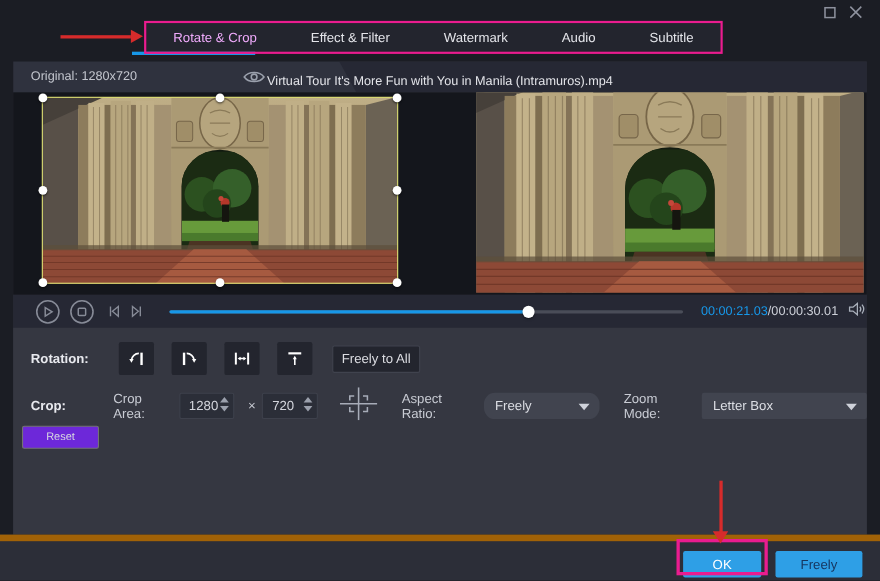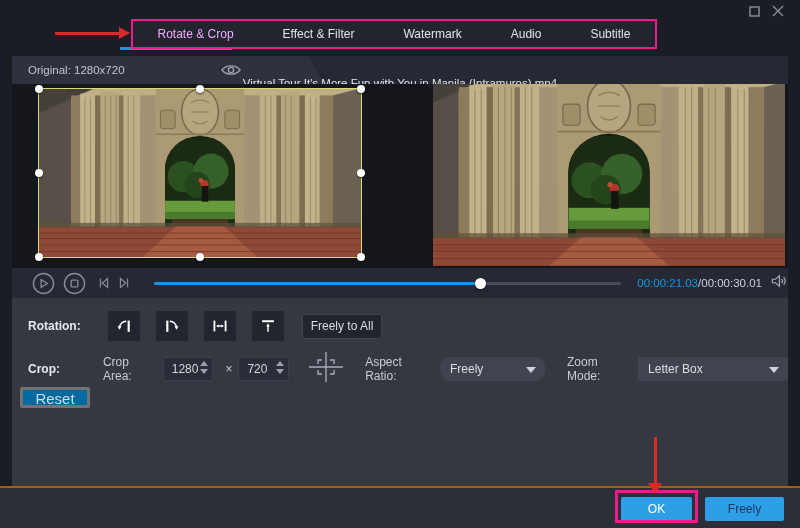--- a/index.html
+++ b/index.html
@@ -36,21 +36,21 @@
   
   #panel { left:12px; top:56px; width:776px; height:430px; background:#30323c; }
 
   
   #infobar { left:0; top:0; width:776px; height:28px; background:#262834; }
   #orig-chip { left:0; top:0; width:312px; height:28px; background:#2f323e;
                clip-path:polygon(0 0, 95% 0, 100% 100%, 0 100%);
                display:flex; align-items:center; }
   #orig-label { font-size:11.5px; color:#c3c6ce; margin-left:16px; }
   #eye-wrap { position:absolute; left:208px; top:6px; }
-  #filename { left:0; top:13px; width:776px; height:28px; display:flex; align-items:center;
+  #filename { left:0; top:4px; width:776px; height:28px; display:flex; align-items:center;
               justify-content:center; font-size:11.5px; color:#e3e4e9; pointer-events:none; }
   #output-label { right:14px; top:0; height:28px; display:flex; align-items:center;
                   font-size:11.5px; color:#c3c6ce; }
 
   
   #video-area { left:0; top:28px; width:776px; height:184px; background:#14161c; }
   #preview-left { left:26px; top:4px; width:324px; height:170px; }
   #preview-right { left:421px; top:0px; width:352px; height:182px; }
   .preview svg { display:block; width:100%; height:100%; }
   #crop-overlay { position:absolute; inset:0; border:1.5px solid #dadc72; }
@@ -97,26 +97,26 @@
               border-top:5px solid #9ba0ac; }
   .times { font-size:12px; color:#c9ccd4; margin:0 6px 0 12px; }
   #crosshair-wrap { margin-left:20px; margin-right:22px; }
   .dropdown { position:relative; height:24px; background:#41444f; border-radius:2px; margin-left:8px;
               display:flex; align-items:center; cursor:pointer; }
   .dropdown span { font-size:12px; color:#dcdee4; margin-left:10px; }
   .dd-arrow { position:absolute; right:9px; top:10px; width:0; height:0;
               border-left:5px solid transparent; border-right:5px solid transparent;
               border-top:6px solid #cfd2da; }
   #aspect-dd { width:112px;border-radius:10px; } #zoom-dd { width:160px; }
-  #reset-btn { left:8px; top:89px; width:70px; height:21px; background:#0369a1; border:3px solid #737373;
-               border-radius:2px; color:#d8dae0; font-size:15px;
+  #reset-btn { left:8px; top:89px; width:70px; height:21px; background:#6d28d9; border:1px solid #737373;
+               border-radius:2px; color:#d8dae0; font-size:10px;
                font-family:"Liberation Sans",sans-serif; cursor:pointer; }
 
   
-  #footer { left:0; top:486px; width:800px; height:42px; background:#2c2e38; border-top:2px solid #a16207; }
+  #footer { left:0; top:486px; width:800px; height:42px; background:#2c2e38; border-top:6px solid #a16207; }
   .footer-btn { position:absolute; top:9px; height:24px; border:none; border-radius:2px;
                 background:#2e9fe6; font-size:12px; font-family:"Liberation Sans",sans-serif; cursor:pointer; }
   #ok-btn { left:621px; width:71px; color:#ffffff; }
   #cancel-btn { left:705px; width:79px; color:#16355e; }
 </style>
 </head>
 <body>
 
 <svg width="0" height="0" style="position:absolute" aria-hidden="true">
   <defs>

